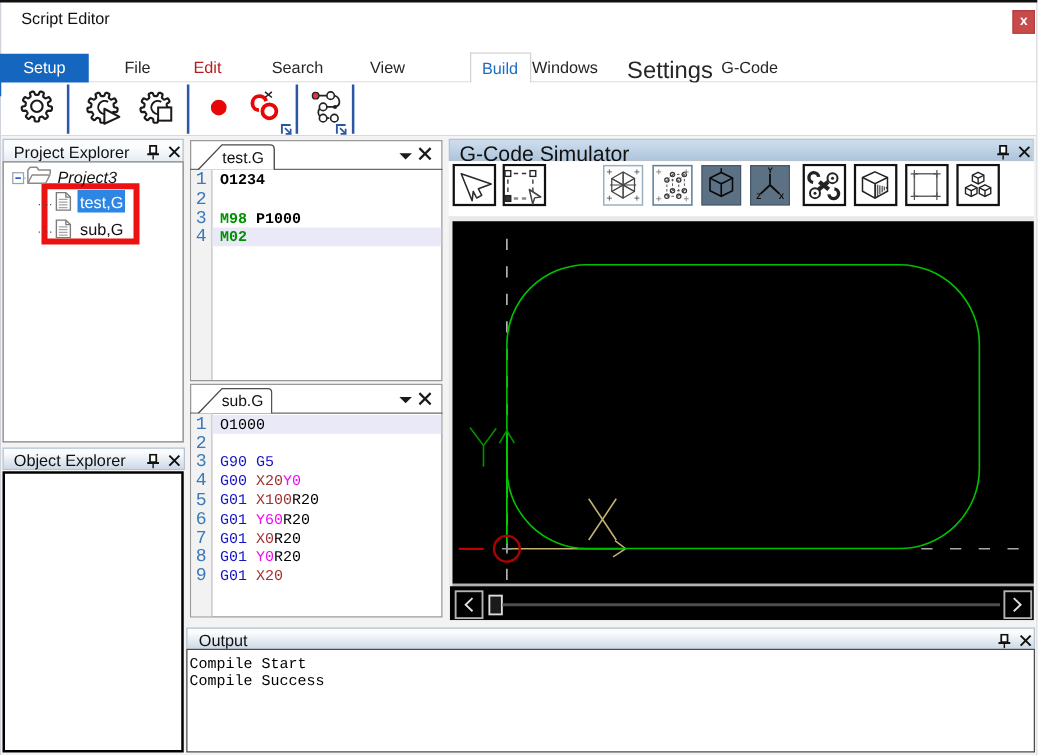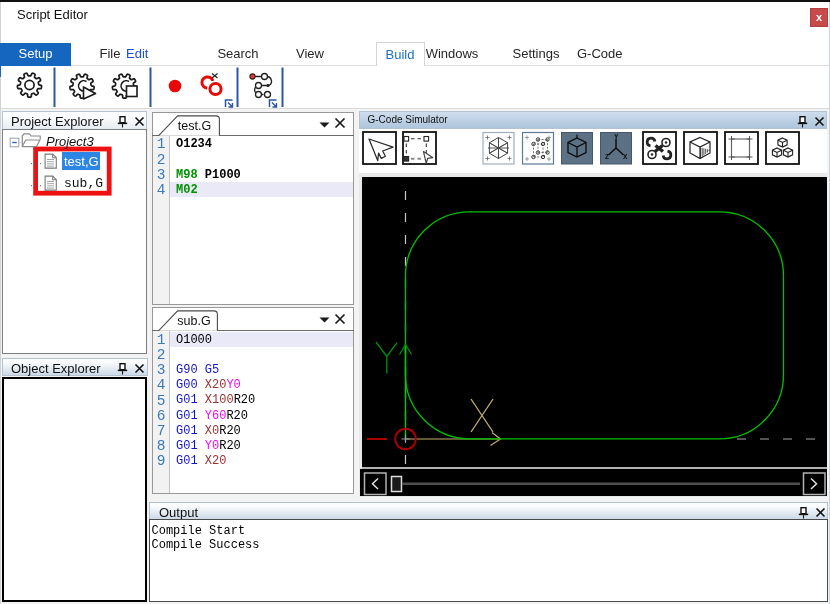--- a/index.html
+++ b/index.html
@@ -8,25 +8,25 @@
   .mono{font-family:"Liberation Mono",monospace;}
 </style></head>
 <body>
 <div class="abs" style="left:0;top:0;width:830px;height:604px;border:1px solid #cfd4da;box-sizing:border-box;"></div>
 <div class="abs" style="left:17px;top:7px;font-size:13px;color:#111;">Script Editor</div>
 <div class="abs" style="left:0;top:0;width:830px;height:1.5px;background:#101010;"></div>
 <div class="abs" style="left:810px;top:7.5px;width:18px;height:19px;background:#c94a4a;border:1px solid #b04040;box-sizing:border-box;color:#fff;font-size:11px;font-weight:bold;text-align:center;line-height:17px;">x</div>
 <div class="abs" style="left:1px;top:64.5px;width:828px;height:1px;background:#dcdcdc;"></div>
 <div class="abs" style="left:0;top:43px;width:71px;height:34px;background:#1466be;color:#fff;font-size:13px;text-align:center;line-height:21px;">Setup</div>
 <div class="abs" style="left:70px;top:46px;width:80px;text-align:center;font-size:13px;color:#262626;">File</div>
-<div class="abs" style="left:126px;top:46px;width:80px;font-size:13px;color:#1d4ed8;">Edit</div>
+<div class="abs" style="left:126px;top:46px;width:80px;text-align:center;font-size:13px;color:#b91c1c;">Edit</div>
 <div class="abs" style="left:198px;top:46px;width:80px;text-align:center;font-size:13px;color:#262626;">Search</div>
 <div class="abs" style="left:270px;top:46px;width:80px;text-align:center;font-size:13px;color:#262626;">View</div>
 <div class="abs" style="left:412px;top:46px;width:80px;text-align:center;font-size:13px;color:#262626;">Windows</div>
-<div class="abs" style="left:496px;top:46px;width:80px;text-align:center;font-size:13px;color:#262626;">Settings</div>
+<div class="abs" style="left:496px;top:46px;width:80px;text-align:center;font-size:19px;color:#262626;">Settings</div>
 <div class="abs" style="left:577px;top:46px;width:80px;text-align:left;font-size:13px;color:#262626;">G-Code</div>
 <div class="abs" style="left:351.5px;top:41.5px;width:49px;height:25px;background:#fff;border:1px solid #d4d4d4;border-bottom:none;box-sizing:border-box;font-size:13px;color:#1b6ec2;text-align:center;line-height:23px;margin-left:24px;">Build</div>
 <div class="abs" style="left:1px;top:65.5px;width:828px;height:42px;background:#fff;border-bottom:1px solid #d9d9d9;"></div>
 <svg class="abs" style="left:0;top:65.5px;" width="300" height="42" viewBox="0 0 300 42">
     <path d="M29.5 9.9L30.0 9.9L30.4 9.9L30.9 9.6L31.8 7.5L32.5 7.2L33.1 7.3L33.7 7.5L34.2 7.8L34.8 8.0L35.1 8.7L34.5 10.9L34.6 11.5L35.0 11.7L35.3 12.0L35.7 12.3L36.0 12.6L36.7 12.7L38.7 11.7L39.4 11.9L39.7 12.4L40.1 12.9L40.4 13.4L40.6 14.0L40.4 14.7L38.5 16.0L38.3 16.5L38.4 17.0L38.5 17.4L38.5 17.9L38.6 18.3L39.0 18.8L41.2 19.3L41.6 19.9L41.6 20.5L41.5 21.1L41.4 21.7L41.2 22.3L40.6 22.7L38.4 22.5L37.8 22.8L37.6 23.2L37.4 23.6L37.1 23.9L36.9 24.3L37.0 25.0L38.3 26.8L38.2 27.5L37.8 27.9L37.3 28.3L36.9 28.7L36.4 29.1L35.6 29.0L34.1 27.4L33.5 27.2L33.0 27.4L32.6 27.6L32.2 27.7L31.8 27.8L31.4 28.4L31.3 30.6L30.7 31.1L30.1 31.2L29.5 31.2L28.9 31.2L28.3 31.1L27.7 30.6L27.6 28.4L27.2 27.8L26.8 27.7L26.4 27.6L26.0 27.4L25.5 27.2L24.9 27.4L23.4 29.0L22.6 29.1L22.1 28.7L21.7 28.3L21.2 27.9L20.8 27.5L20.7 26.8L22.0 25.0L22.1 24.3L21.9 23.9L21.6 23.5L21.4 23.2L21.2 22.8L20.6 22.5L18.4 22.7L17.8 22.3L17.6 21.7L17.5 21.1L17.4 20.5L17.4 19.9L17.8 19.3L20.0 18.8L20.4 18.3L20.5 17.9L20.5 17.4L20.6 17.0L20.7 16.5L20.5 16.0L18.6 14.7L18.4 14.0L18.6 13.4L18.9 12.9L19.3 12.4L19.6 11.9L20.3 11.7L22.3 12.7L23.0 12.6L23.3 12.3L23.7 12.0L24.0 11.7L24.4 11.5L24.5 10.9L23.9 8.7L24.2 8.0L24.8 7.8L25.3 7.5L25.9 7.3L26.5 7.2L27.2 7.5L28.1 9.6L28.6 9.9L29.0 9.9Z" fill="none" stroke="#1a1a1a" stroke-width="1.7" stroke-linejoin="round"></path>
     <circle cx="29.5" cy="19" r="4.6" fill="none" stroke="#1a1a1a" stroke-width="1.7"></circle>
     <line x1="54.5" y1="1.5" x2="54.5" y2="41" stroke="#2a56a4" stroke-width="2"></line>
     <path d="M82.0 10.9L82.5 10.9L82.9 10.9L83.4 10.6L84.3 8.5L85.0 8.2L85.6 8.3L86.2 8.5L86.7 8.8L87.3 9.0L87.6 9.7L87.0 11.9L87.1 12.5L87.5 12.7L87.8 13.0L88.2 13.3L88.5 13.6L89.2 13.7L91.2 12.7L91.9 12.9L92.2 13.4L92.6 13.9L92.9 14.4L93.1 15.0L92.9 15.7L91.0 17.0L90.8 17.5L90.9 18.0L91.0 18.4L91.0 18.9L91.1 19.3L91.5 19.8L93.7 20.3L94.1 20.9L94.1 21.5L94.0 22.1L93.9 22.7L93.7 23.3L93.1 23.7L90.9 23.5L90.3 23.8L90.1 24.2L89.9 24.6L89.6 24.9L89.4 25.3L89.5 26.0L90.8 27.8L90.7 28.5L90.3 28.9L89.8 29.3L89.4 29.7L88.9 30.1L88.1 30.0L86.6 28.4L86.0 28.2L85.5 28.4L85.1 28.6L84.7 28.7L84.3 28.8L83.9 29.4L83.8 31.6L83.2 32.1L82.6 32.2L82.0 32.2L81.4 32.2L80.8 32.1L80.2 31.6L80.1 29.4L79.7 28.8L79.3 28.7L78.9 28.6L78.5 28.4L78.0 28.2L77.4 28.4L75.9 30.0L75.1 30.1L74.6 29.7L74.2 29.3L73.7 28.9L73.3 28.5L73.2 27.8L74.5 26.0L74.6 25.3L74.4 24.9L74.1 24.5L73.9 24.2L73.7 23.8L73.1 23.5L70.9 23.7L70.3 23.3L70.1 22.7L70.0 22.1L69.9 21.5L69.9 20.9L70.3 20.3L72.5 19.8L72.9 19.3L73.0 18.9L73.0 18.4L73.1 18.0L73.2 17.5L73.0 17.0L71.1 15.7L70.9 15.0L71.1 14.4L71.4 13.9L71.8 13.4L72.1 12.9L72.8 12.7L74.8 13.7L75.5 13.6L75.8 13.3L76.2 13.0L76.5 12.7L76.9 12.5L77.0 11.9L76.4 9.7L76.7 9.0L77.3 8.8L77.8 8.5L78.4 8.3L79.0 8.2L79.7 8.5L80.6 10.6L81.1 10.9L81.5 10.9Z" fill="none" stroke="#1a1a1a" stroke-width="1.7" stroke-linejoin="round"></path>
     <path d="M86.5 15.5 A5.2 5.2 0 1 0 87 24" fill="none" stroke="#1a1a1a" stroke-width="1.6"></path>
     <path d="M83.5 21 L95.5 27.5 L83.5 33 Z" fill="#fff" stroke="#1a1a1a" stroke-width="1.6" stroke-linejoin="round"></path>
@@ -82,21 +82,21 @@
     </g>
     <g transform="translate(44.5,175.5)">
       <path d="M0.6 0.6 h7.6 l3.6 3.6 v10.4 h-11.2 z" fill="#fff" stroke="#7a7a7a" stroke-width="1.1"></path>
       <path d="M8.2 0.6 v3.6 h3.6" fill="none" stroke="#7a7a7a" stroke-width="1.1"></path>
       <path d="M2.5 6 h7 M2.5 8.2 h7 M2.5 10.4 h7 M2.5 12.6 h7" stroke="#a5a5a5" stroke-width="1"></path>
     </g>
   </svg>
 <div class="abs" style="left:46px;top:134px;font-size:13px;color:#111;font-style:italic;">Project3</div>
 <div class="abs" style="left:61.5px;top:151.5px;width:38.5px;height:18.5px;background:#2e86e4;"></div>
 <div class="abs" style="left:64px;top:154px;font-size:13px;color:#fff;">test,G</div>
-<div class="abs" style="left:64px;top:176px;font-size:13px;color:#111;font-family:Liberation Mono, monospace;">sub,G</div>
+<div class="abs" style="left:64px;top:176px;font-size:13px;color:#111;">sub,G</div>
 <div class="abs" style="left:2px;top:358px;width:146px;height:18px;background:linear-gradient(#fafcfd 20%,#ccd9e7);border:1px solid #b5c2cf;box-sizing:border-box;">
     <div class="abs" style="left:8px;top:2px;font-size:13px;color:#111;">Object Explorer</div>
     <svg class="abs" style="left:114px;top:3.5px;" width="11" height="12" viewBox="0 0 11 12">
       <rect x="3" y="0.7" width="5" height="6" fill="#fff" stroke="#111" stroke-width="1.4"></rect>
       <line x1="0.8" y1="7.4" x2="10.2" y2="7.4" stroke="#111" stroke-width="1.5"></line>
       <line x1="5.5" y1="8.1" x2="5.5" y2="11.5" stroke="#111" stroke-width="1.1"></line>
     </svg>
     <svg class="abs" style="left:130.5px;top:4px;" width="11" height="11" viewBox="0 0 11 11">
       <path d="M1.5 1.5 L9.5 9.5 M9.5 1.5 L1.5 9.5" stroke="#111" stroke-width="1.6"></path>
     </svg>
@@ -164,21 +164,21 @@
       <line x1="5.5" y1="8.1" x2="5.5" y2="11.5" stroke="#111" stroke-width="1.1"></line>
     </svg>
     <svg class="abs" style="left:664.5px;top:4px;" width="11" height="11" viewBox="0 0 11 11">
       <path d="M1.5 1.5 L9.5 9.5 M9.5 1.5 L1.5 9.5" stroke="#111" stroke-width="1.6"></path>
     </svg>
   </div>
 <div class="abs" style="left:149px;top:518.5px;width:678.5px;height:83px;background:#fff;border:1px solid #4a4a4a;box-sizing:border-box;"></div>
 <div class="abs mono" style="left:151.5px;top:523.5px;font-size:12px;line-height:14px;color:#000;white-space:pre;">Compile Start
 Compile Success</div>
 <div class="abs" style="left:358.5px;top:111px;width:468.5px;height:18px;background:linear-gradient(#cfdeee,#aec5dc);border:1px solid #b5c2cf;box-sizing:border-box;">
-    <div class="abs" style="left:8px;top:2px;font-size:10px;color:#111;">G-Code Simulator</div>
+    <div class="abs" style="left:8px;top:2px;font-size:17px;color:#111;">G-Code Simulator</div>
     <svg class="abs" style="left:437.5px;top:3.5px;" width="11" height="12" viewBox="0 0 11 12">
       <rect x="3" y="0.7" width="5" height="6" fill="#fff" stroke="#111" stroke-width="1.4"></rect>
       <line x1="0.8" y1="7.4" x2="10.2" y2="7.4" stroke="#111" stroke-width="1.5"></line>
       <line x1="5.5" y1="8.1" x2="5.5" y2="11.5" stroke="#111" stroke-width="1.1"></line>
     </svg>
     <svg class="abs" style="left:454.0px;top:4px;" width="11" height="11" viewBox="0 0 11 11">
       <path d="M1.5 1.5 L9.5 9.5 M9.5 1.5 L1.5 9.5" stroke="#111" stroke-width="1.6"></path>
     </svg>
   </div>
 <div class="abs" style="left:358.5px;top:129px;width:468.5px;height:43.5px;background:#fff;"></div>

